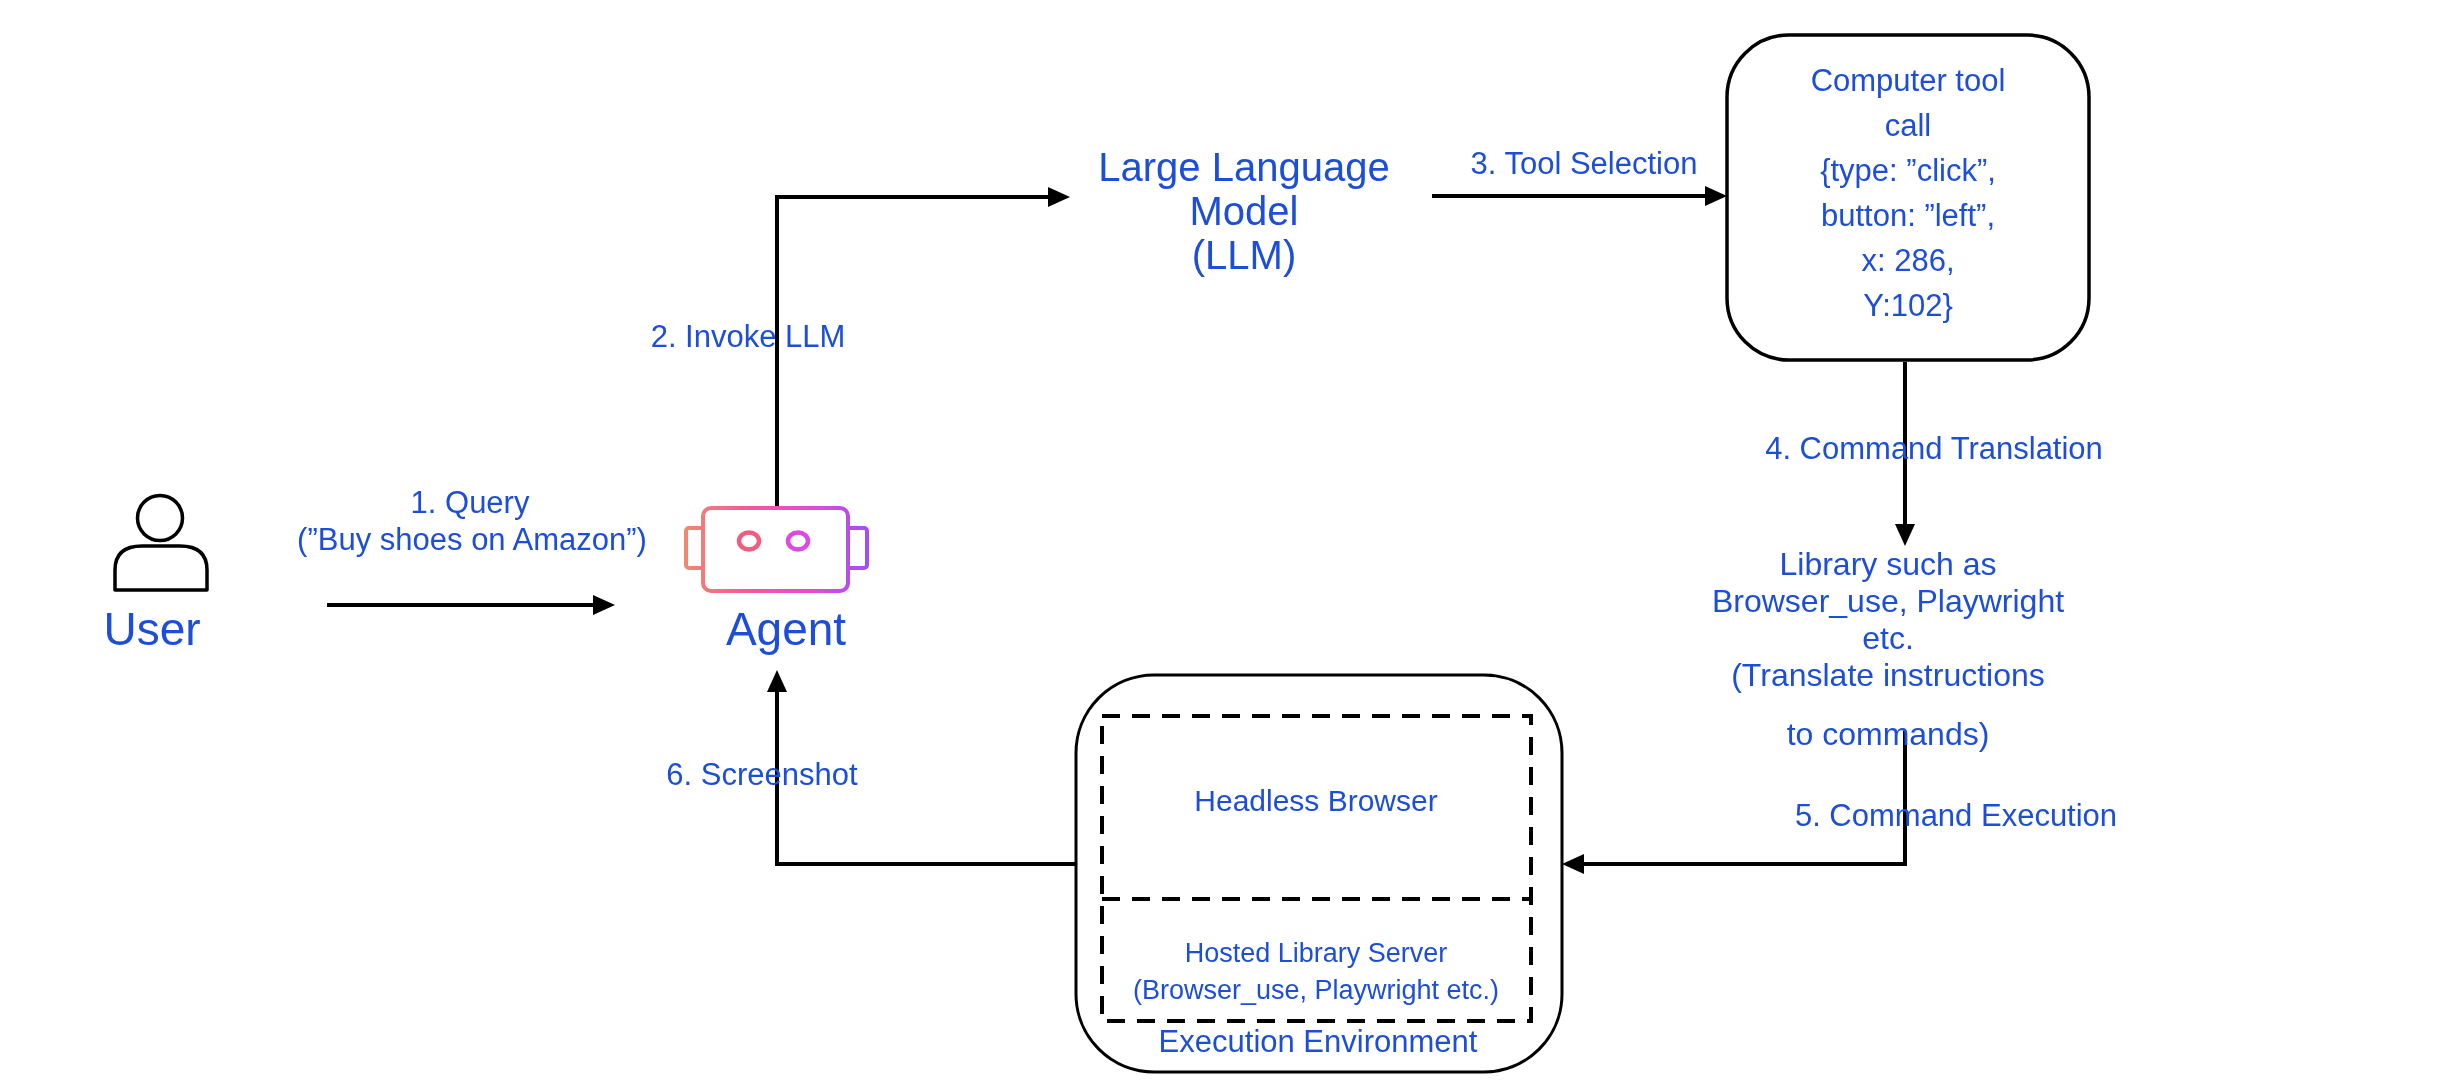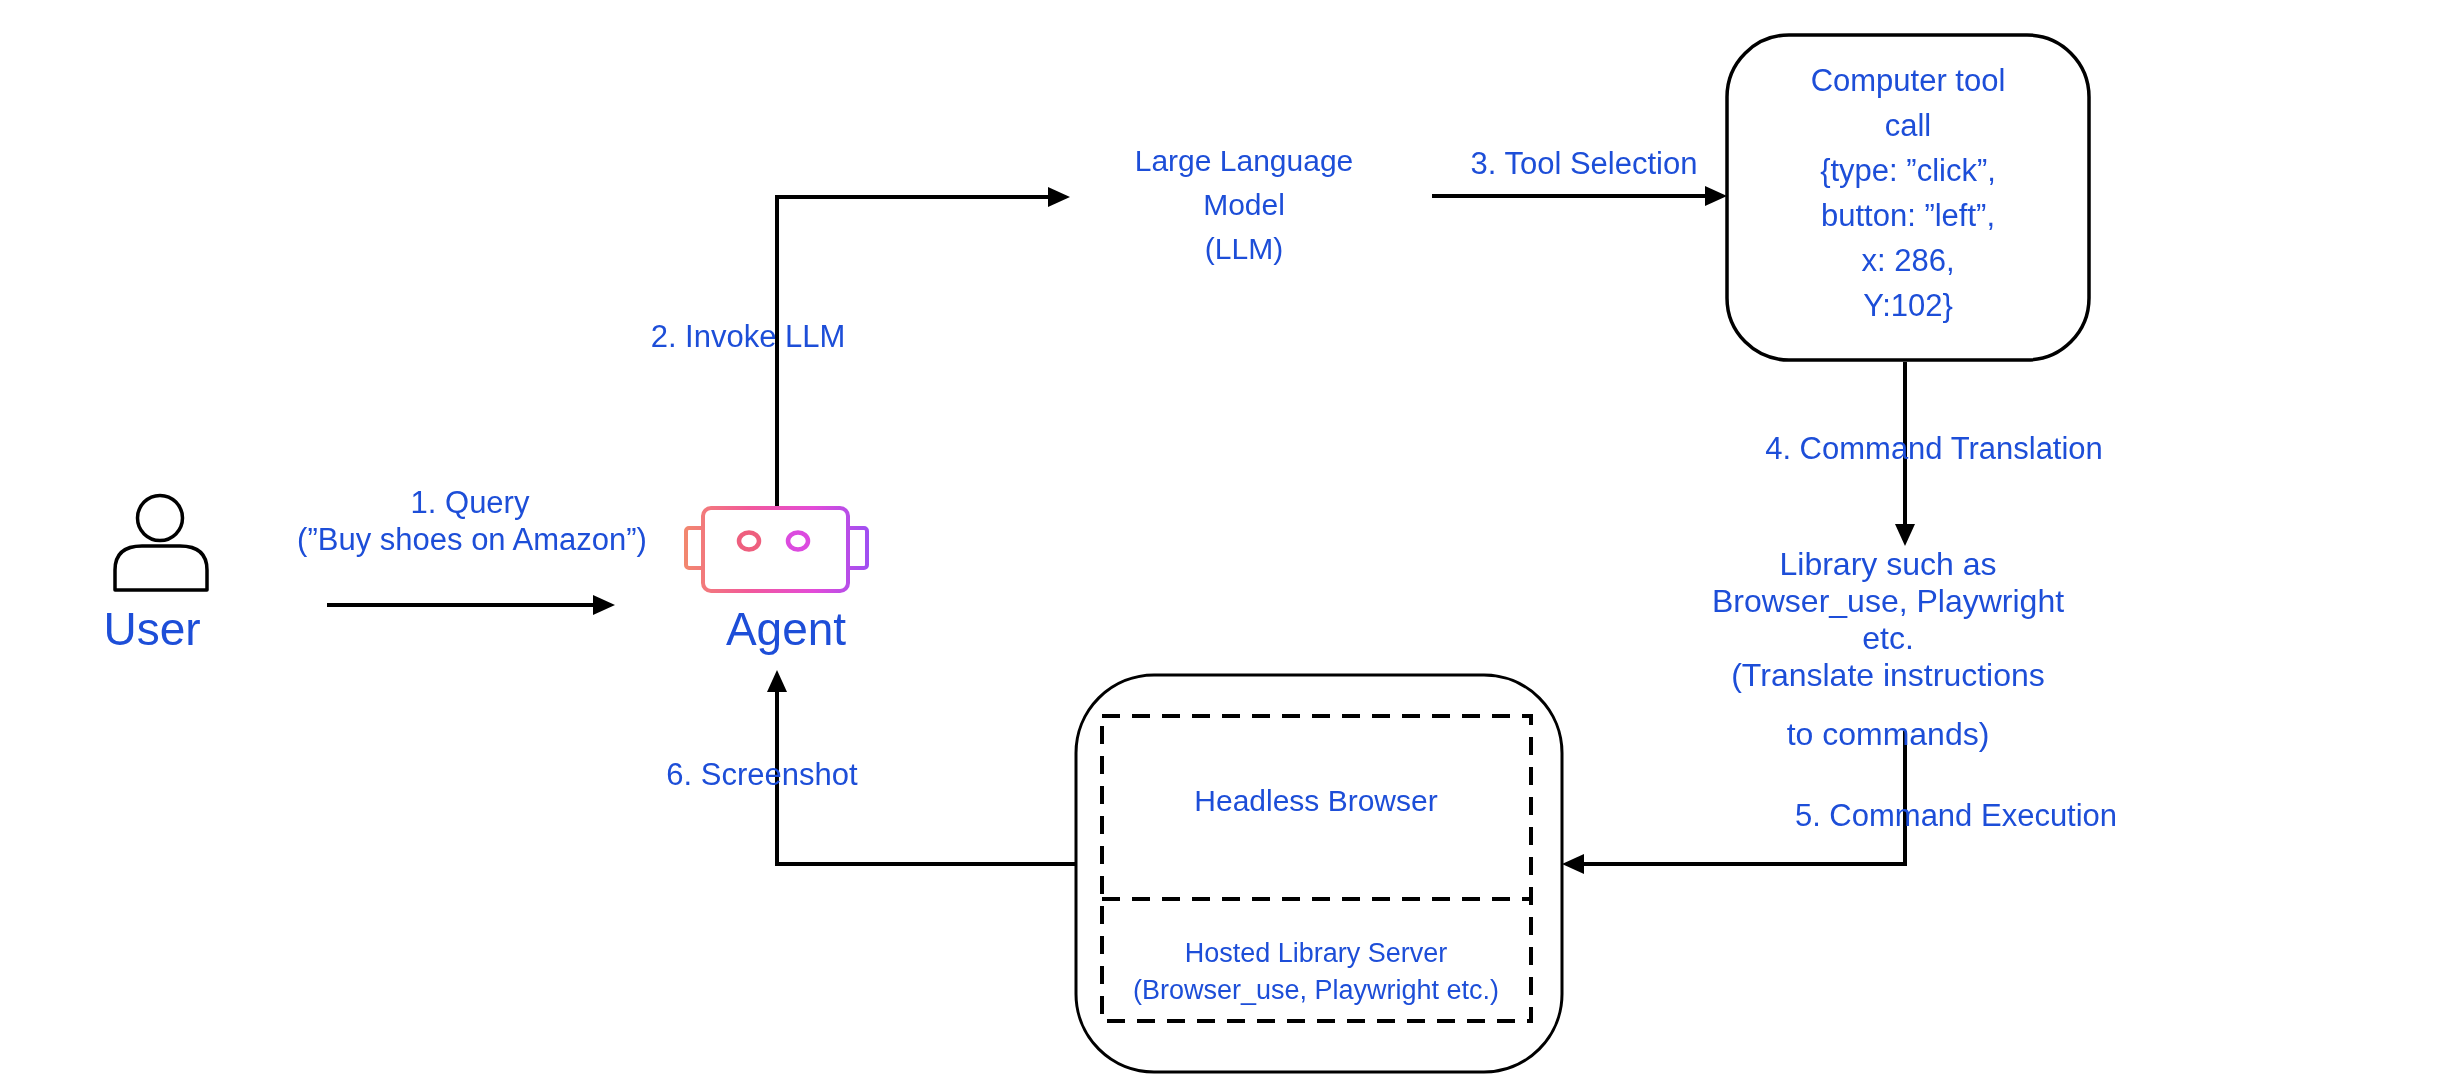--- a/index.html
+++ b/index.html
@@ -3,21 +3,21 @@
 <meta charset="utf-8">
 <style>
   html,body{margin:0;padding:0;background:#ffffff;}
   #stage{
     position:relative;width:2444px;height:1080px;background:#ffffff;overflow:hidden;
     font-family:"Liberation Sans","DejaVu Sans",sans-serif;color:#000;
   }
   #diagram-svg{position:absolute;left:0;top:0;}
   .txt{position:absolute;transform:translateX(-50%);white-space:nowrap;line-height:1.15;text-align:center;color:#1d4ed8;}
   .fs31{font-size:31px;}
-  .fs34{font-size:30px;}
+  .fs34{font-size:40px;}
   .fs28{font-size:32px;}
   .fs27{font-size:27px;}
   .fs30{font-size:30px;}
   .big{font-size:46px;font-weight:500;}
   .envlbl{font-size:31px;font-weight:500;}
 </style>
 </head>
 <body>
 
 <div id="stage">
@@ -105,20 +105,21 @@
     <div class="txt fs28" style="left:1888px;top:546px;">Library such as</div>
     <div class="txt fs28" style="left:1888px;top:583px;">Browser_use, Playwright</div>
     <div class="txt fs28" style="left:1888px;top:620px;">etc.</div>
     <div class="txt fs28" style="left:1888px;top:657px;">(Translate instructions</div>
     <div class="txt fs28" style="left:1888px;top:716px;">to commands)</div>
   </div>
 
   <div class="txt fs30" style="left:1316px;top:784px;">Headless Browser</div>
   <div class="txt fs27" style="left:1316px;top:938px;">Hosted Library Server</div>
   <div class="txt fs27" style="left:1316px;top:975px;">(Browser_use, Playwright etc.)</div>
+  <div class="txt envlbl" style="left:1318px;top:1024px;">Execution Environment</div>
 
   <div>
     <div class="txt fs31" style="left:470px;top:485px;">1. Query</div>
     <div class="txt fs31" style="left:472px;top:522px;">(”Buy shoes on Amazon”)</div>
   </div>
   <div class="txt fs31" style="left:748px;top:319px;">2. Invoke LLM</div>
   <div class="txt fs31" style="left:1584px;top:146px;">3. Tool Selection</div>
   <div class="txt fs31" style="left:1934px;top:431px;">4. Command Translation</div>
   <div class="txt fs31" style="left:1956px;top:798px;">5. Command Execution</div>
   <div class="txt fs31" style="left:762px;top:757px;">6. Screenshot</div>

